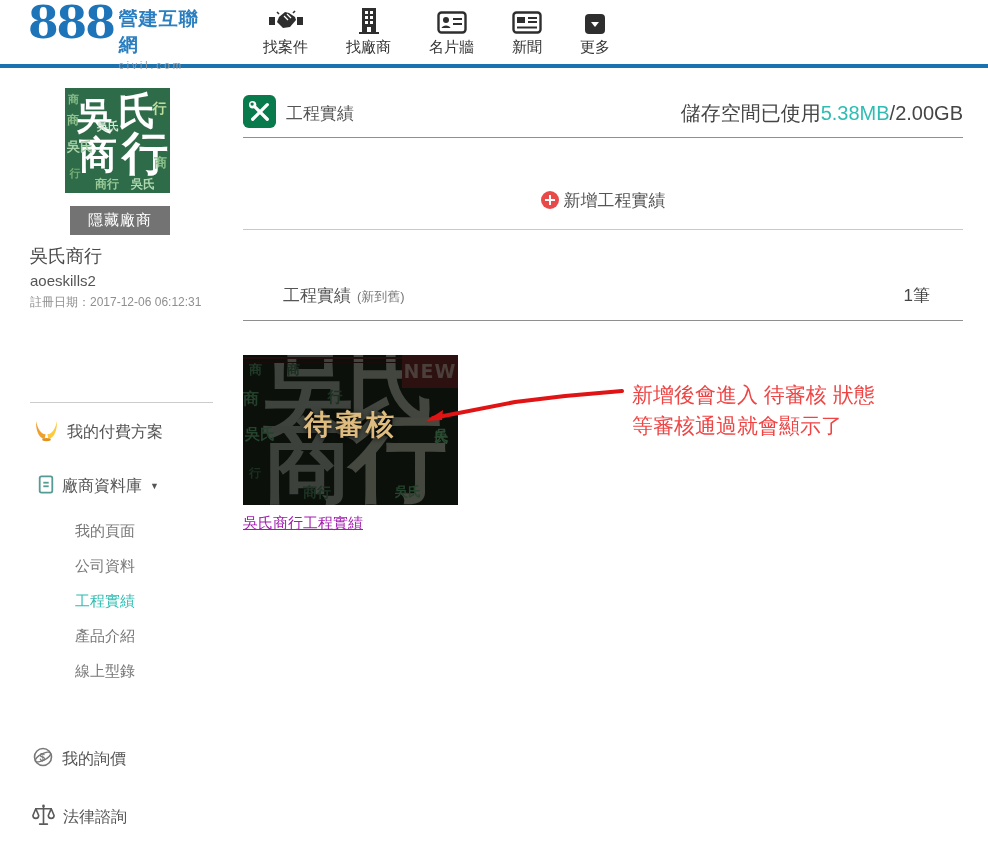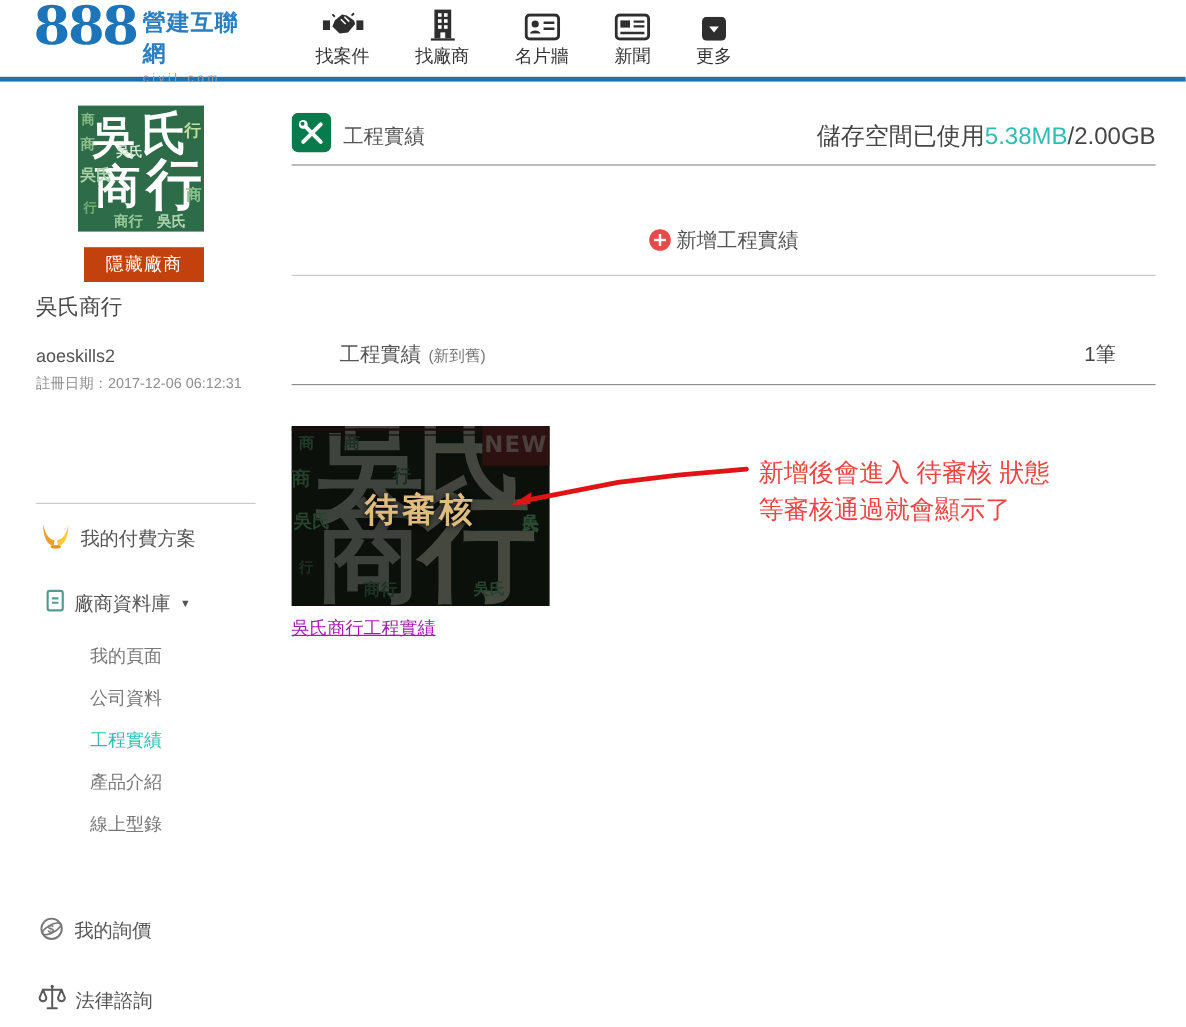--- a/index.html
+++ b/index.html
@@ -37,25 +37,25 @@
   .lc .s1{left:88px;top:2px;font-size:14px;color:#bede9e;writing-mode:vertical-rl;}
   .lc .s2{left:2px;top:26px;font-size:12px;color:#8cc08c;}
   .lc .s3{left:32px;top:33px;font-size:11px;color:#d2e8d2;}
   .lc .s4{left:2px;top:52px;font-size:13px;color:#a8d2a8;}
   .lc .s5{left:30px;top:90px;font-size:12px;color:#98c998;}
   .lc .s6{left:4px;top:70px;font-size:11px;color:#74ad74;writing-mode:vertical-rl;}
   .lc .s7{left:3px;top:6px;font-size:11px;color:#86bb86;}
   .lc .s8{left:66px;top:90px;font-size:12px;color:#b0d8b0;}
   .lc .s9{left:89px;top:56px;font-size:13px;color:#8cc08c;writing-mode:vertical-rl;}
 
-  .hide-btn { margin:13px 0 0 70px; width:100px; height:29px; background:#c2410c; color:#fff;
+  .hide-btn { margin:13px 0 0 70px; width:100px; height:29px; background:#737373; color:#fff;
     font-size:15px; display:flex; align-items:center; justify-content:center; cursor:pointer;
     letter-spacing:1px; border:none; }
   .company-name { margin:10px 0 0 30px; font-size:18px; color:#4a4a4a; line-height:22px; }
-  .username { margin:22px 0 0 30px; font-size:15px; color:#555; line-height:18px; }
+  .username { margin:5px 0 0 30px; font-size:15px; color:#555; line-height:18px; }
   .reg-date { margin:5px 0 0 30px; font-size:12px; color:#8f8f8f; line-height:15px; }
   .side-divider { margin:92px 27px 0 30px; border-top:1px solid #ccc; }
 
   .menu-row { display:flex; align-items:center; gap:7px; font-size:16px; color:#555; cursor:pointer; }
   .menu-plan { margin:16px 0 0 33px; height:26px;font-family:Liberation Serif, serif; }
   .menu-db { margin:28px 0 0 37px; height:26px; }
   .caret { font-size:9px; color:#555; margin-left:1px; }
   .submenu { margin-top:14px; }
   .submenu-item { padding-left:75px; line-height:35px; font-size:15px; color:#777; cursor:pointer; }
   .submenu-item.active { color:#2fbdb3; }

